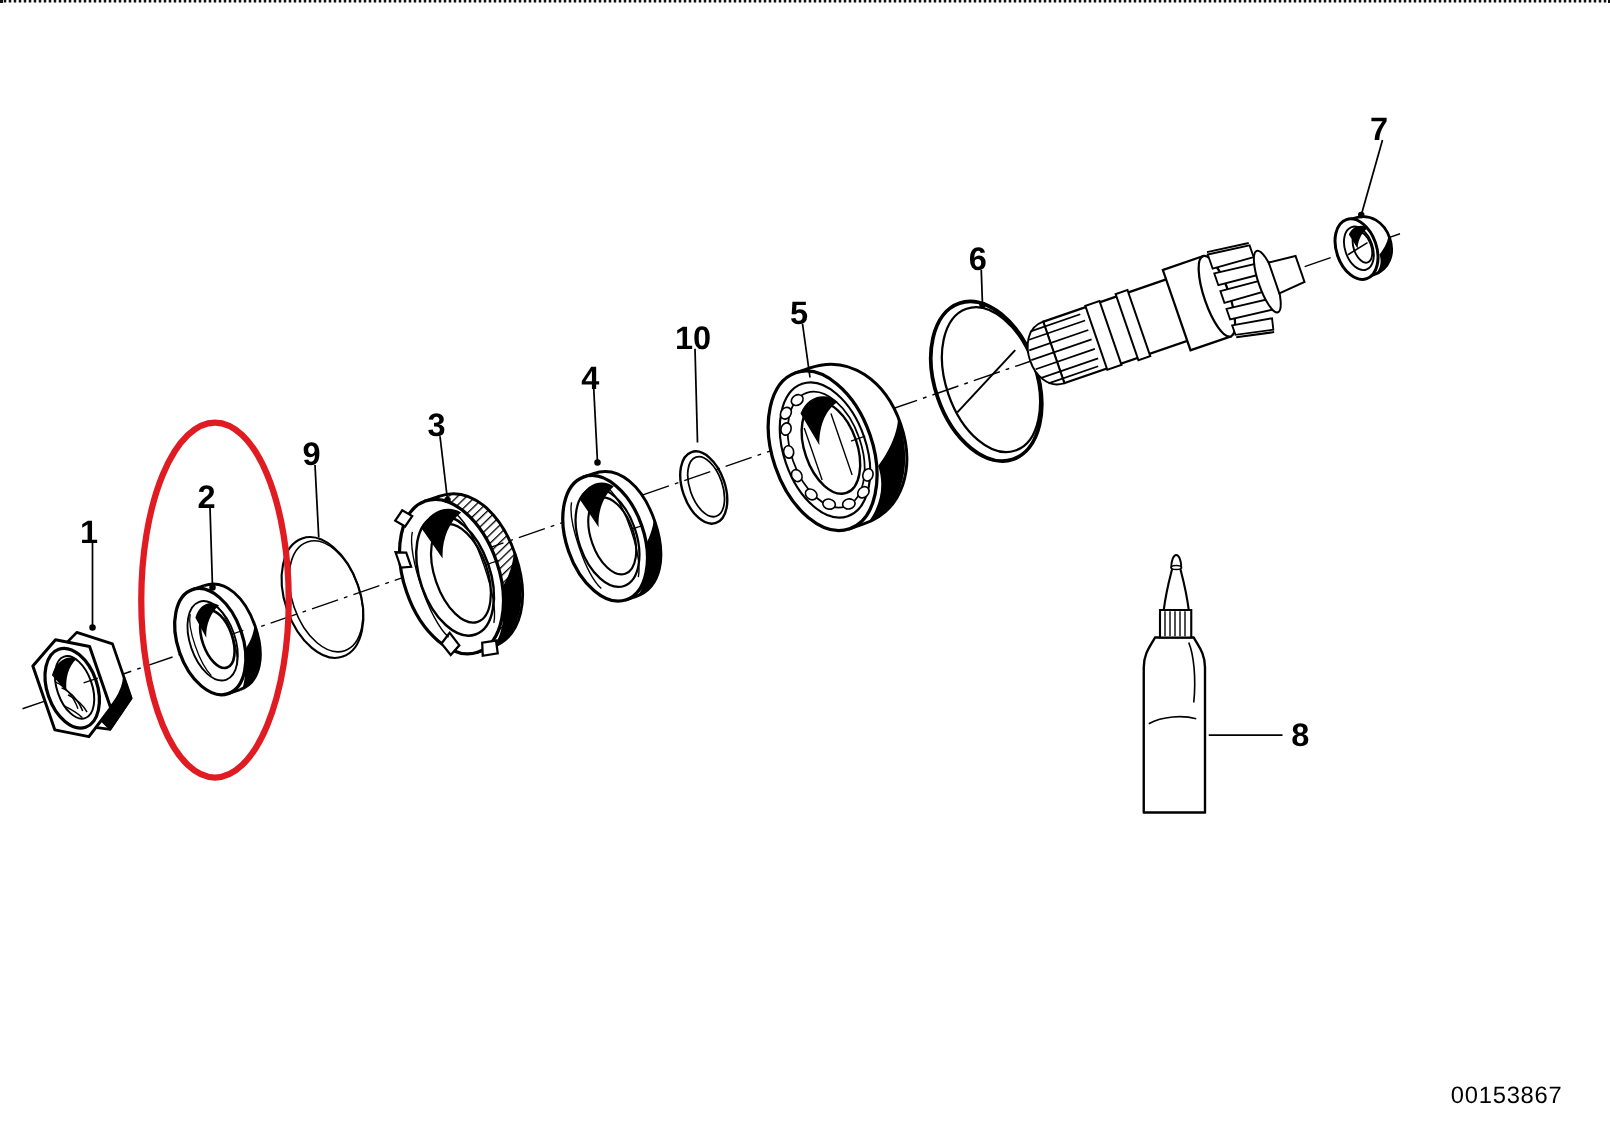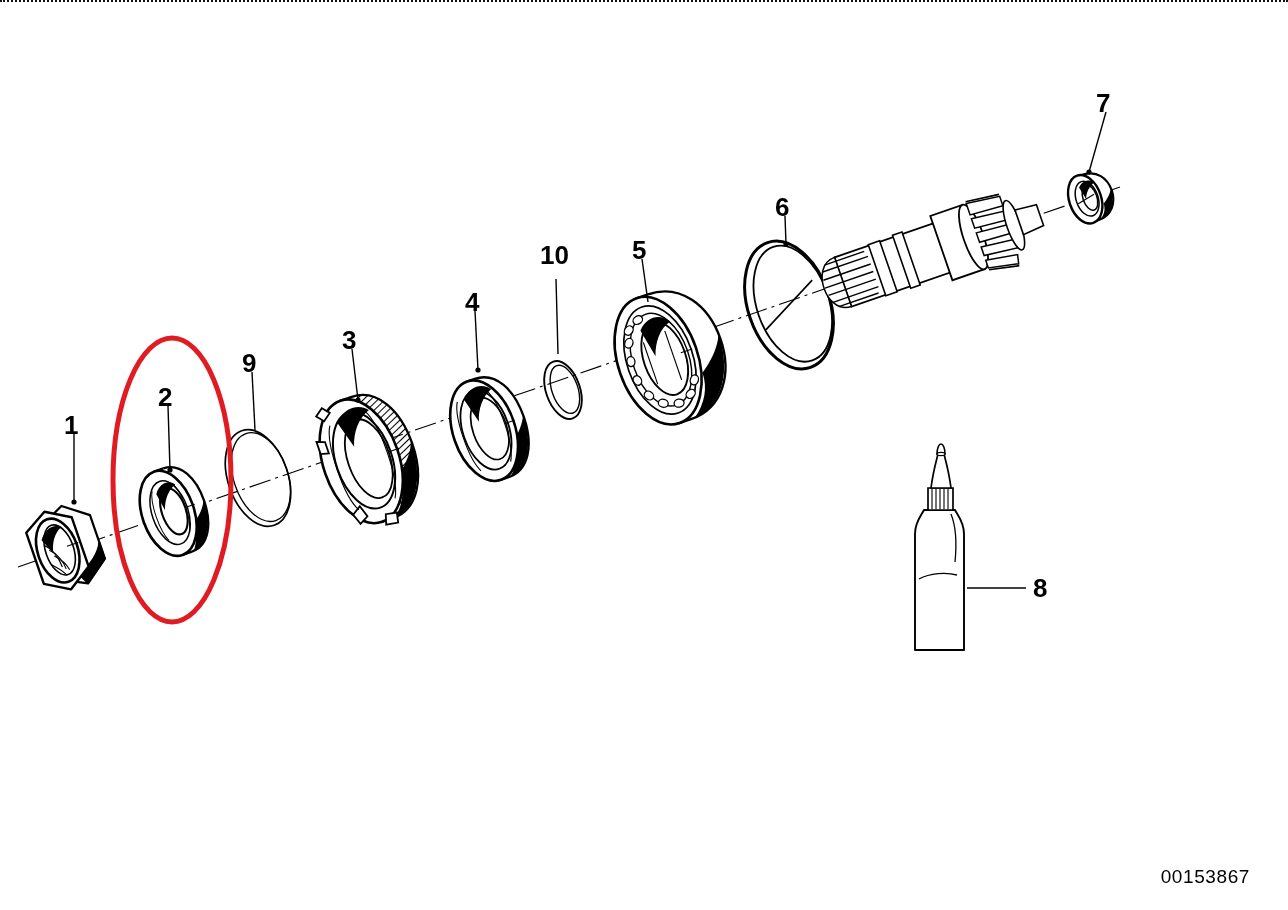--- a/index.html
+++ b/index.html
@@ -310,21 +310,21 @@
       <circle cx="786" cy="242" r="2.6"></circle>
       <circle cx="1089" cy="170" r="2.6"></circle>
     </g>
   </svg>
 
   <div class="callout-label" style="left:64px;  top:410px;">1</div>
   <div class="callout-label" style="left:158px; top:382px;">2</div>
   <div class="callout-label" style="left:242px; top:348px;">9</div>
   <div class="callout-label" style="left:342px; top:325px;">3</div>
   <div class="callout-label" style="left:465px; top:287px;">4</div>
-  <div class="callout-label" style="left:540px; top:240px;">10</div>
+  <div class="callout-label" style="left:540px; top:255px;">10</div>
   <div class="callout-label" style="left:632px; top:235px;">5</div>
   <div class="callout-label" style="left:775px; top:192px;">6</div>
   <div class="callout-label" style="left:1096px; top:88px;">7</div>
   <div class="callout-label" style="left:1033px; top:573px;">8</div>
 
   <div id="ref-number">00153867</div>
 
 </div>
 
 </body></html>

